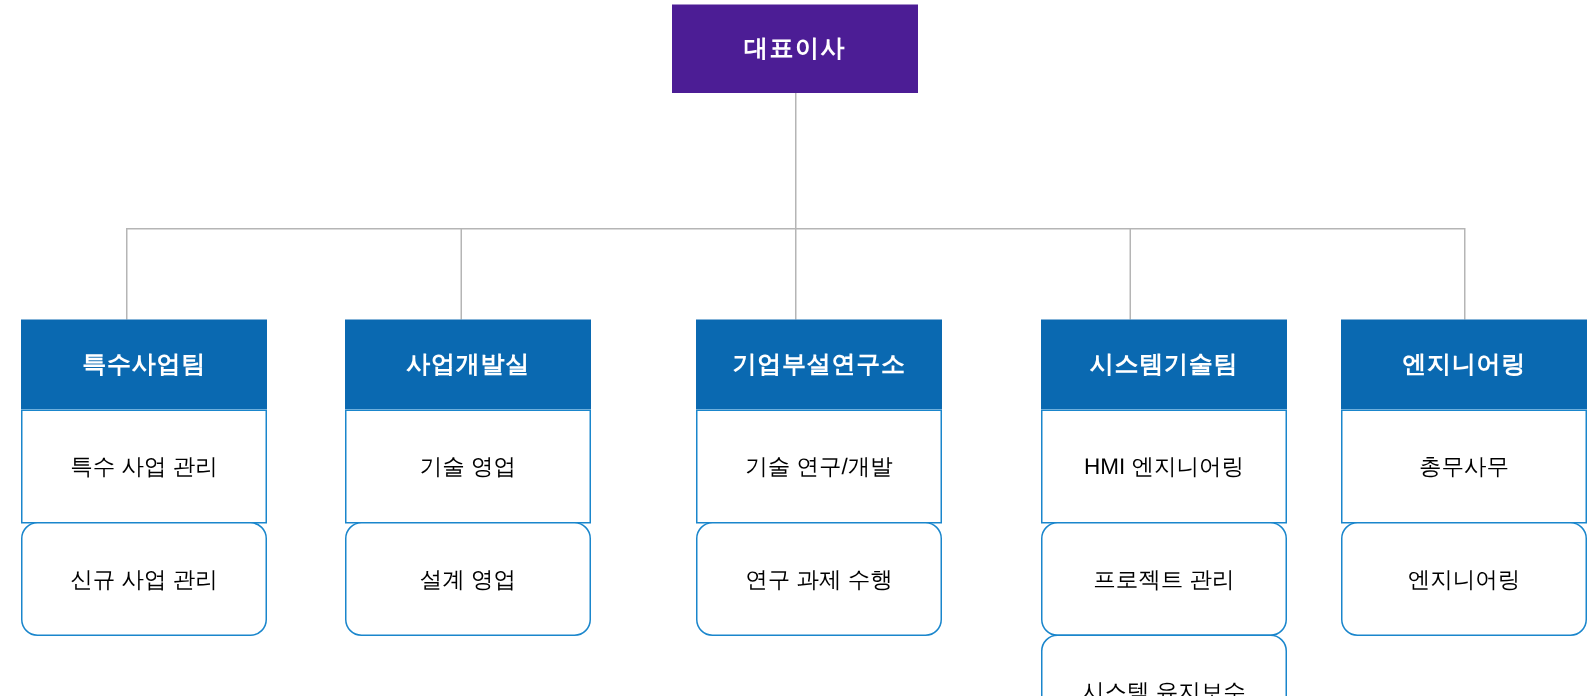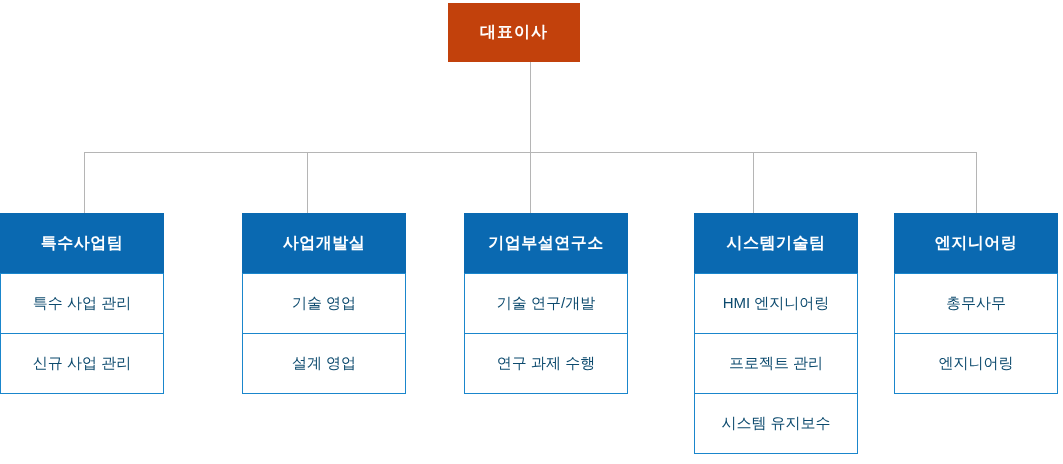--- a/index.html
+++ b/index.html
@@ -13,23 +13,23 @@
     height: 464px;
     background: #ffffff;
     font-family: "Liberation Sans", "DejaVu Sans", sans-serif;
     overflow: hidden;
   }
   
   .root-node {
     position: absolute;
     left: 448px;
     top: 3px;
-    width: 132px;
+    width: 164px;
     height: 59px;
-    background: #c2410c;
+    background: #4c1d95;
     color: #ffffff;
     font-size: 16px;
     font-weight: bold;
     display: flex;
     align-items: center;
     justify-content: center;
     letter-spacing: 1px;
   }
   
   .line {
@@ -56,57 +56,57 @@
     color: #ffffff;
     font-size: 16px;
     font-weight: bold;
     display: flex;
     align-items: center;
     justify-content: center;
     letter-spacing: 0.5px;
   }
   .dept-item {
     box-sizing: border-box;
-    height: 61px;
+    height: 76px;
     background: #ffffff;
     border: 1px solid #1a86cc;
-    color: #0c4a6e;
+    color: #000000;
     font-size: 15px;
     display: flex;
     align-items: center;
     justify-content: center;
     text-align: center;
   }
-  .dept-item + .dept-item { margin-top: -1px; }
+  .dept-item + .dept-item { margin-top: -1px; border-radius: 11px; }
 </style>
 </head>
 <body>
 
 <div class="org-canvas">
 
   <div class="root-node">
     <span>대표이사</span>
   </div>
 
   <div class="line v v-root"></div>
   <div class="line h h-main"></div>
   <div class="line v v-drop-1"></div>
   <div class="line v v-drop-2"></div>
   <div class="line v v-drop-4"></div>
   <div class="line v v-drop-5"></div>
 
-  <div class="dept-col" style="left:0">
+  <div class="dept-col" style="left:14px">
     <div class="dept-header">
       <span>특수사업팀</span>
     </div>
     <div class="dept-item">특수 사업 관리</div>
     <div class="dept-item">신규 사업 관리</div>
   </div>
 
-  <div class="dept-col" style="left:242px">
+  <div class="dept-col" style="left:230px">
     <div class="dept-header">
       <span>사업개발실</span>
     </div>
     <div class="dept-item">기술 영업</div>
     <div class="dept-item">설계 영업</div>
   </div>
 
   <div class="dept-col" style="left:464px">
     <div class="dept-header">
       <span>기업부설연구소</span>

